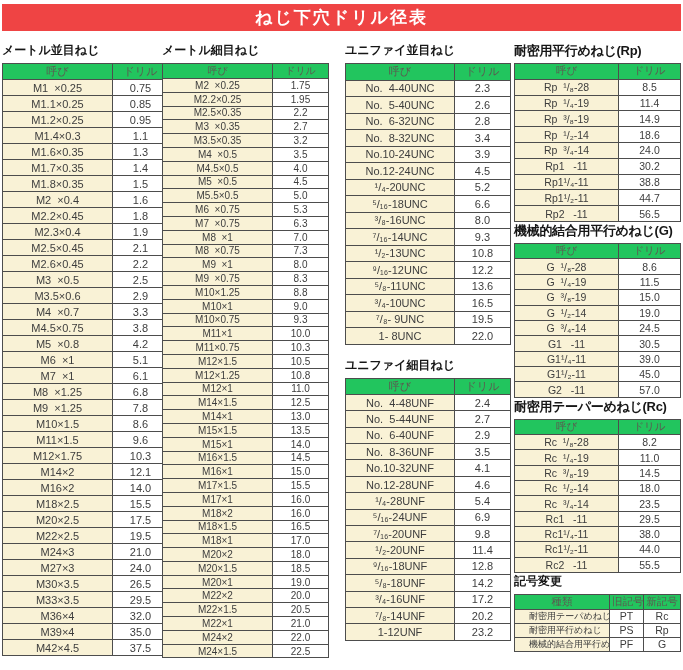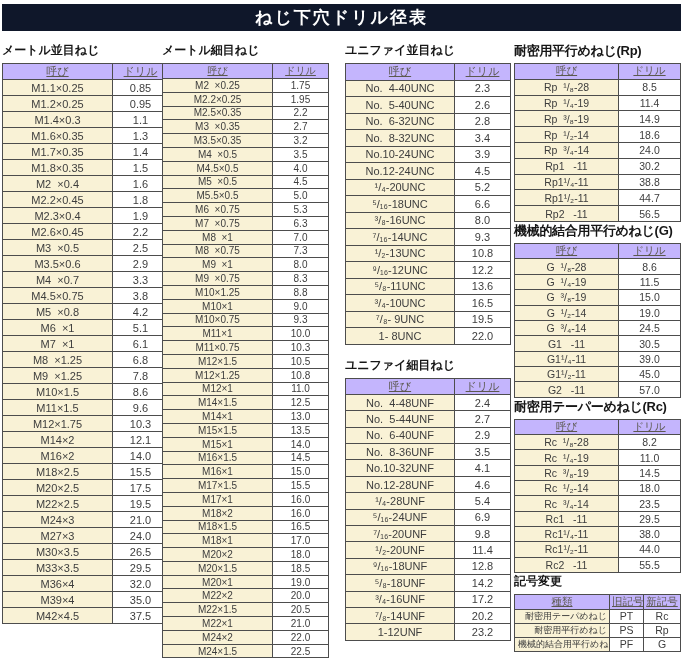--- a/index.html
+++ b/index.html
@@ -3,50 +3,50 @@
 <meta charset="utf-8">
 <style>
   html,body{margin:0;padding:0;}
   body{
     width:683px;height:670px;position:relative;background:#ffffff;
     font-family:"Liberation Sans","DejaVu Sans",sans-serif;
     -webkit-font-smoothing:antialiased;overflow:hidden;
   }
   .titlebar{
     position:absolute;left:2px;top:4px;width:679px;height:27px;
-    background:#0f172a;color:#ffffff;font-weight:700;font-size:17px;
+    background:#ef4444;color:#ffffff;font-weight:700;font-size:17px;
     display:flex;align-items:center;justify-content:center;letter-spacing:2px;
   }
   .col{position:absolute;top:42px;}
   .sec-title{
     font-size:12px;font-weight:700;color:#161616;line-height:17px;
     margin:0 0 4px 0;white-space:nowrap;
   }
   .sec-title.small{font-size:13px;letter-spacing:-0.3px;}
   .sec-gap{}
   .sec-gap-lg{margin-top:12px;}
   table{border-collapse:collapse;table-layout:fixed;width:100%;}
   table.t{border:1.5px solid #3e3e3e;}
   .t th,.t td{
     border:1px solid #4d4d4d;padding:0 2px;text-align:center;
     white-space:pre;overflow:hidden;color:#3d3d3d;
   }
-  .t th{background:#c4b5fd;font-weight:400;color:#5c5950;text-decoration:underline;}
+  .t th{background:#22c55e;font-weight:400;color:#5c5950;}
   .t td.c-name{background:#f9f2d6;}
   .t td.c-val{background:#ffffff;}
   
   .t-mc tr{height:16px;}   .t-mc th,.t-mc td{font-size:11px;}
   .t-mf tr{height:13.8px;} .t-mf th,.t-mf td{font-size:10px;}
   .t-uc tr{height:16.5px;} .t-uc th,.t-uc td{font-size:11px;}
   .t-uf tr{height:16.4px;} .t-uf th,.t-uf td{font-size:11px;}
   .t-rp tr{height:15.8px;} .t-rp th,.t-rp td{font-size:10.5px;}
   .t-g  tr{height:15.4px;} .t-g  th,.t-g  td{font-size:10.5px;}
   .t-rc tr{height:15.3px;} .t-rc th,.t-rc td{font-size:10.5px;}
   .t-sym tr{height:14px;}.t-sym th,.t-sym td{font-size:10.5px;}
-  .t-sym td.c-name{font-size:9px;text-align:right;padding-left:3px;}
+  .t-sym td.c-name{font-size:9px;text-align:left;padding-left:14px;}
 </style>
 </head>
 <body>
 
 <div class="titlebar">ねじ下穴ドリル径表</div>
 
 <div class="col" style="left:2px;width:167px;">
   <div class="sec-title">メートル並目ねじ</div>
   <table class="t t-mc">
     <colgroup>
@@ -54,20 +54,24 @@
         <col>
       </colgroup>
     <thead>
         <tr>
       <th>呼び</th>
       <th>ドリル</th>
     </tr>
       </thead>
     <tbody>
         <tr>
+          <td class="c-name">M1  ×0.25</td>
+          <td class="c-val">0.75</td>
+        </tr>
+        <tr>
           <td class="c-name">M1.1×0.25</td>
           <td class="c-val">0.85</td>
         </tr>
         <tr>
           <td class="c-name">M1.2×0.25</td>
           <td class="c-val">0.95</td>
         </tr>
         <tr>
           <td class="c-name">M1.4×0.3</td>
           <td class="c-val">1.1</td>
@@ -88,20 +92,24 @@
           <td class="c-name">M2  ×0.4</td>
           <td class="c-val">1.6</td>
         </tr>
         <tr>
           <td class="c-name">M2.2×0.45</td>
           <td class="c-val">1.8</td>
         </tr>
         <tr>
           <td class="c-name">M2.3×0.4</td>
           <td class="c-val">1.9</td>
+        </tr>
+        <tr>
+          <td class="c-name">M2.5×0.45</td>
+          <td class="c-val">2.1</td>
         </tr>
         <tr>
           <td class="c-name">M2.6×0.45</td>
           <td class="c-val">2.2</td>
         </tr>
         <tr>
           <td class="c-name">M3  ×0.5</td>
           <td class="c-val">2.5</td>
         </tr>
         <tr>

